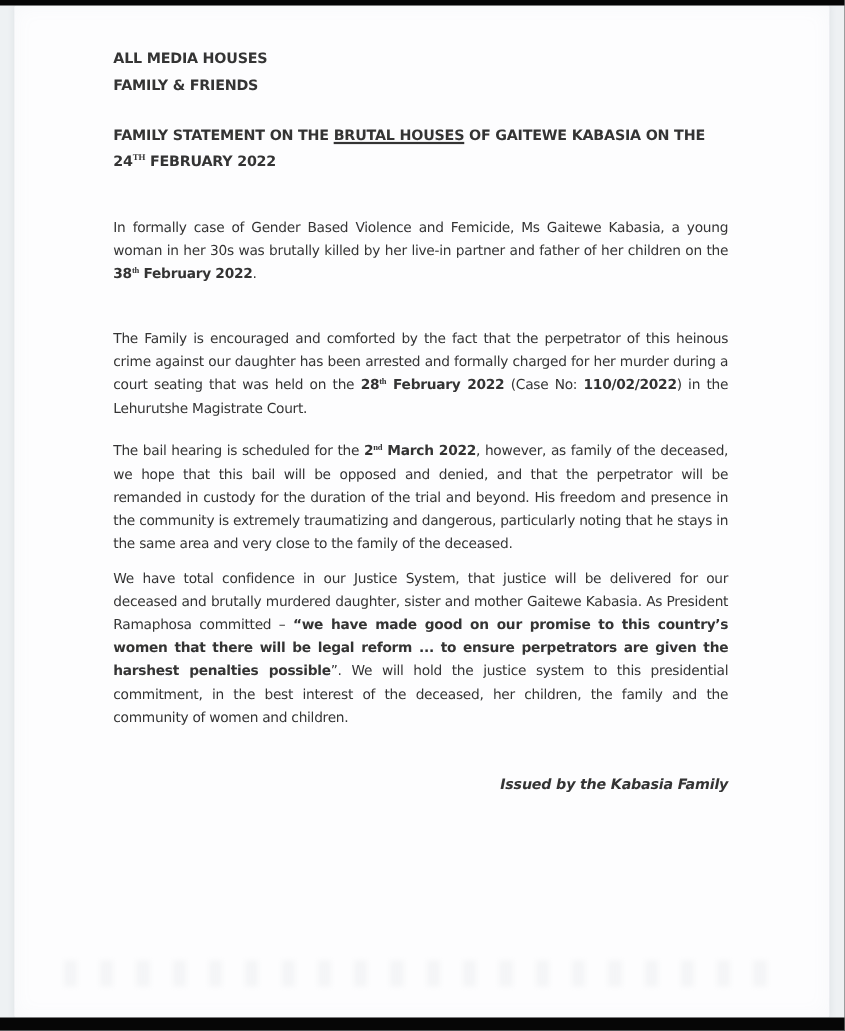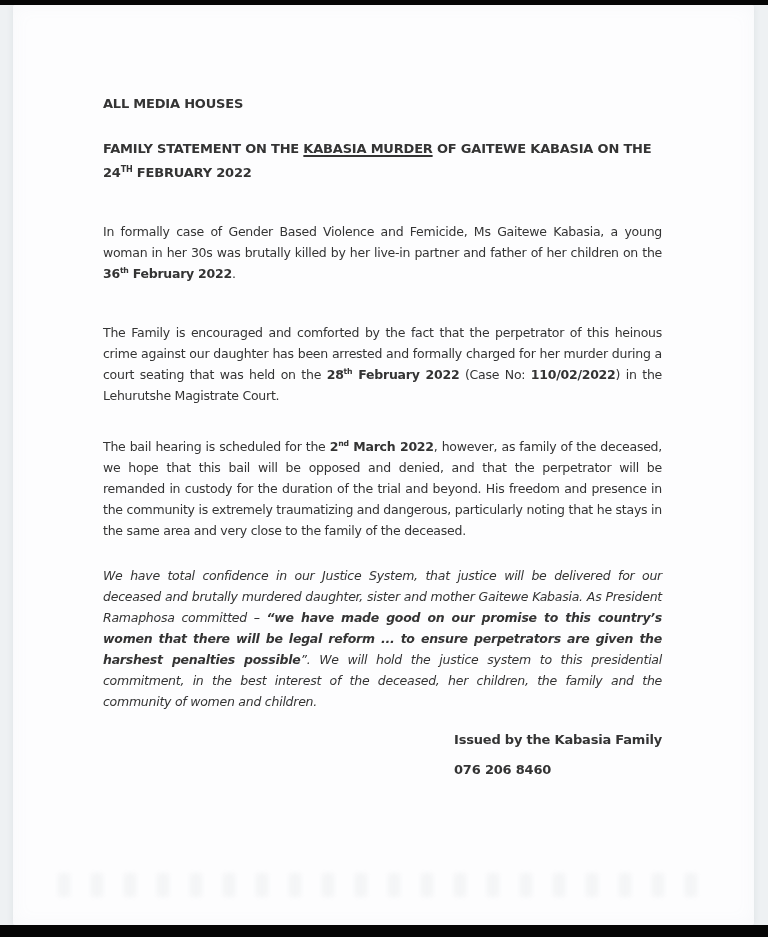--- a/index.html
+++ b/index.html
@@ -23,21 +23,21 @@
     position: absolute;
     top: 5px; bottom: 12px; left: 13px; right: 14px;
     background: var(--page-bg, #fdfdfd);
     border-radius: 2px;
     box-shadow: 0 0 7px rgba(80,90,100,0.10), inset 0 0 18px rgba(160,170,180,0.06);
     overflow: hidden;
   }
 
   .content {
     position: absolute; inset: 0;
-    padding: 86px 92px 0 90px;
+    padding: 36px 92px 0 90px;
     color: var(--ink, #333333);
     filter: blur(0.3px);
   }
 
   .recipients { margin-bottom: 21px; }
   .recipient {
     font-weight: bold;
     font-size: 13px;
     line-height: 25px;
     letter-spacing: -0.2px;
@@ -53,32 +53,33 @@
   }
 
   p.body {
     font-size: 12.5px;
     line-height: 21px;
     letter-spacing: -0.25px;
     text-align: justify;
     margin-bottom: 30px;
   }
   p.body:nth-of-type(1) { margin-bottom: 38px; }
-  p.body:nth-of-type(2) { margin-bottom: 30px; }
-  p.body:nth-of-type(3) { margin-bottom: 24px; }
-  p.body:nth-of-type(4) { margin-bottom: 18px; font-style: italic; }
+  p.body:nth-of-type(2) { margin-bottom: 18px; }
+  p.body:nth-of-type(3) { margin-bottom: 11px; }
+  p.body:nth-of-type(4) { margin-bottom: 42px; }
   p.body:nth-of-type(5) { margin-bottom: 10px; }
 
   .b { font-weight: bold; }
   .u { text-decoration: underline; text-decoration-thickness: 1.5px; text-underline-offset: 2px; }
-  sup { font-size: 0.62em; line-height: 0; }
+  sup { font-size: 0.62em; line-height: 0; font-family: Liberation Serif, serif; }
 
   .signature {
     width: fit-content;
     margin-left: auto;
+    font-style: italic;
     font-weight: bold;
     font-size: 13px;
   }
   .sig-line { line-height: 20px; margin-bottom: 10px; letter-spacing: -0.2px; }
 
   .artifact {
     position: absolute; left: 45px; right: 45px; bottom: 28px; height: 24px;
     opacity: 0.45;
     background: repeating-linear-gradient(90deg,
       rgba(185,192,198,0.28) 0 12px,
@@ -91,32 +92,32 @@
 <body>
 
 <div class="screen">
   <div class="bar top"></div>
 
   <div class="page">
     <div class="content">
 
       <div class="recipients">
         <div class="recipient">ALL MEDIA HOUSES</div>
+        <div class="recipient">FAMILY &amp; FRIENDS</div>
       </div>
 
-      <h1 class="title"><span class="b">FAMILY STATEMENT ON THE </span><span class="b u">KABASIA MURDER</span><span class="b"> OF GAITEWE KABASIA ON THE 24</span><sup class="b">TH</sup><span class="b"> FEBRUARY 2022</span></h1>
+      <h1 class="title"><span class="b">FAMILY STATEMENT ON THE </span><span class="b u">BRUTAL HOUSES</span><span class="b"> OF GAITEWE KABASIA ON THE 24</span><sup class="b">TH</sup><span class="b"> FEBRUARY 2022</span></h1>
 
-      <p class="body"><span>In formally case of Gender Based Violence and Femicide, Ms Gaitewe Kabasia, a young woman in her 30s was brutally killed by her live-in partner and father of her children on the </span><span class="b">36</span><sup class="b">th</sup><span class="b"> February 2022</span><span>.</span></p>
+      <p class="body"><span>In formally case of Gender Based Violence and Femicide, Ms Gaitewe Kabasia, a young woman in her 30s was brutally killed by her live-in partner and father of her children on the </span><span class="b">38</span><sup class="b">th</sup><span class="b"> February 2022</span><span>.</span></p>
       <p class="body"><span>The Family is encouraged and comforted by the fact that the perpetrator of this heinous crime against our daughter has been arrested and formally charged for her murder during a court seating that was held on the </span><span class="b">28</span><sup class="b">th</sup><span class="b"> February 2022</span><span> (Case No: </span><span class="b">110/02/2022</span><span>) in the Lehurutshe Magistrate Court.</span></p>
       <p class="body"><span>The bail hearing is scheduled for the </span><span class="b">2</span><sup class="b">nd</sup><span class="b"> March 2022</span><span>, however, as family of the deceased, we hope that this bail will be opposed and denied, and that the perpetrator will be remanded in custody for the duration of the trial and beyond. His freedom and presence in the community is extremely traumatizing and dangerous, particularly noting that he stays in the same area and very close to the family of the deceased.</span></p>
       <p class="body"><span>We have total confidence in our Justice System, that justice will be delivered for our deceased and brutally murdered daughter, sister and mother Gaitewe Kabasia. As President Ramaphosa committed – </span><span class="b">“we have made good on our promise to this country’s women that there will be legal reform ... to ensure perpetrators are given the harshest penalties possible</span><span>”. We will hold the justice system to this presidential commitment, in the best interest of the deceased, her children, the family and the community of women and children.</span></p>
 
       <div class="signature">
         <div class="sig-line">Issued by the Kabasia Family</div>
-        <div class="sig-line">076 206 8460</div>
       </div>
 
     </div>
     <div class="artifact"></div>
   </div>
 
   <div class="bar bottom"></div>
 </div>
 
 </body></html>

